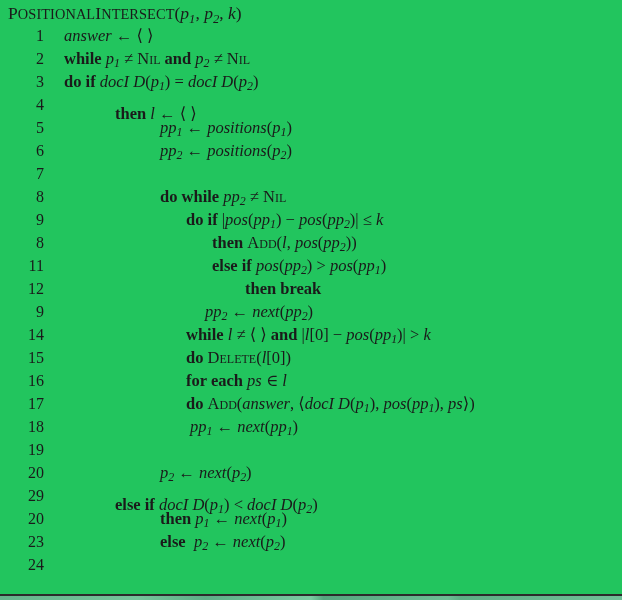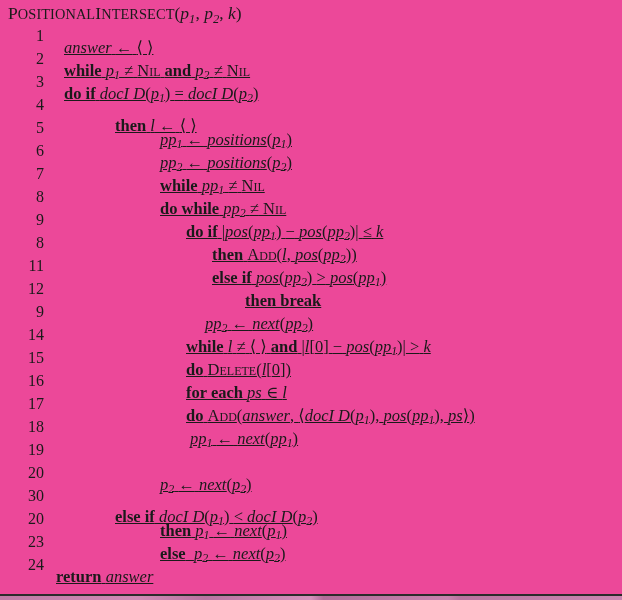--- a/index.html
+++ b/index.html
@@ -16,21 +16,21 @@
     color: #1a1a1a;
     -webkit-font-smoothing: antialiased;
   }
 
   #algorithm-figure {
     position: relative;
     width: 622px;
     height: 600px;
     box-sizing: border-box;
     padding: 16px;
-    background: #ec4899;
+    background: #22c55e;
   }
 
   
   .proc-header {
     position: absolute;
     left: 8px;
     top: 2px;
     height: 22px;
     line-height: 22px;
     white-space: nowrap;
@@ -54,23 +54,22 @@
   .line-num {
     position: absolute;
     left: 0;
     width: 44px;
     text-align: right;
     font-size: 16px;
     color: #1a1a1a;
   }
   .line-code {
     position: absolute;
-    top: 12px;
+    top: 0;
     white-space: nowrap;
-    text-decoration: underline;
   }
 
   
   .ind-0 { left: 56px; }
   .ind-1 { left: 64px; }
   .ind-2 { left: 115px; margin-top: 9px; }
   .ind-3 { left: 160px; }
   .ind-4 { left: 186px; }
   .ind-5 { left: 205px; }
   .ind-6 { left: 212px; }
@@ -159,21 +158,20 @@
     <span class="line-code ind-3"><span class="id">pp<span class="sub">1</span></span> <span class="op">←</span> <span class="id">positions</span><span class="op">(</span><span class="id">p<span class="sub">1</span></span><span class="op">)</span></span>
   </div>
 
   <div class="code-line" style="top:139px">
     <span class="line-num">6</span>
     <span class="line-code ind-3"><span class="id">pp<span class="sub">2</span></span> <span class="op">←</span> <span class="id">positions</span><span class="op">(</span><span class="id">p<span class="sub">2</span></span><span class="op">)</span></span>
   </div>
 
   <div class="code-line" style="top:162px">
     <span class="line-num">7</span>
-    <span class="line-code ind-3"><span class="kw">while</span> <span class="id">pp<span class="sub">1</span></span> <span class="op">≠</span> <span class="sc">Nil</span></span>
   </div>
 
   <div class="code-line" style="top:185px">
     <span class="line-num">8</span>
     <span class="line-code ind-3"><span class="kw">do while</span> <span class="id">pp<span class="sub">2</span></span> <span class="op">≠</span> <span class="sc">Nil</span></span>
   </div>
 
   <div class="code-line" style="top:208px">
     <span class="line-num">9</span>
     <span class="line-code ind-4"><span class="kw">do if</span> <span class="op">|</span><span class="id">pos</span><span class="op">(</span><span class="id">pp<span class="sub">1</span></span><span class="op">)</span> <span class="op">−</span> <span class="id">pos</span><span class="op">(</span><span class="id">pp<span class="sub">2</span></span><span class="op">)|</span> <span class="op">≤</span> <span class="id">k</span></span>
@@ -227,35 +225,34 @@
   <div class="code-line" style="top:438px">
     <span class="line-num">19</span>
   </div>
 
   <div class="code-line" style="top:461px">
     <span class="line-num">20</span>
     <span class="line-code ind-3"><span class="id">p<span class="sub">2</span></span> <span class="op">←</span> <span class="id">next</span><span class="op">(</span><span class="id">p<span class="sub">2</span></span><span class="op">)</span></span>
   </div>
 
   <div class="code-line" style="top:484px">
-    <span class="line-num">30</span>
+    <span class="line-num">29</span>
     <span class="line-code ind-2"><span class="kw">else if</span> <span class="id">docI D</span><span class="op">(</span><span class="id">p<span class="sub">1</span></span><span class="op">)</span> <span class="op">&lt;</span> <span class="id">docI D</span><span class="op">(</span><span class="id">p<span class="sub">2</span></span><span class="op">)</span></span>
   </div>
 
   <div class="code-line" style="top:507px">
     <span class="line-num">20</span>
     <span class="line-code ind-3"><span class="kw">then</span> <span class="id">p<span class="sub">1</span></span> <span class="op">←</span> <span class="id">next</span><span class="op">(</span><span class="id">p<span class="sub">1</span></span><span class="op">)</span></span>
   </div>
 
   <div class="code-line" style="top:530px">
     <span class="line-num">23</span>
     <span class="line-code ind-3"><span class="kw">else</span>&nbsp; <span class="id">p<span class="sub">2</span></span> <span class="op">←</span> <span class="id">next</span><span class="op">(</span><span class="id">p<span class="sub">2</span></span><span class="op">)</span></span>
   </div>
 
   <div class="code-line" style="top:553px">
     <span class="line-num">24</span>
-    <span class="line-code ind-0"><span class="kw">return</span> <span class="id">answer</span></span>
   </div>
 
   <div id="bottom-rule"></div>
   <div id="bottom-rule-shade"></div>
 
 </div>
 
 </body></html>

